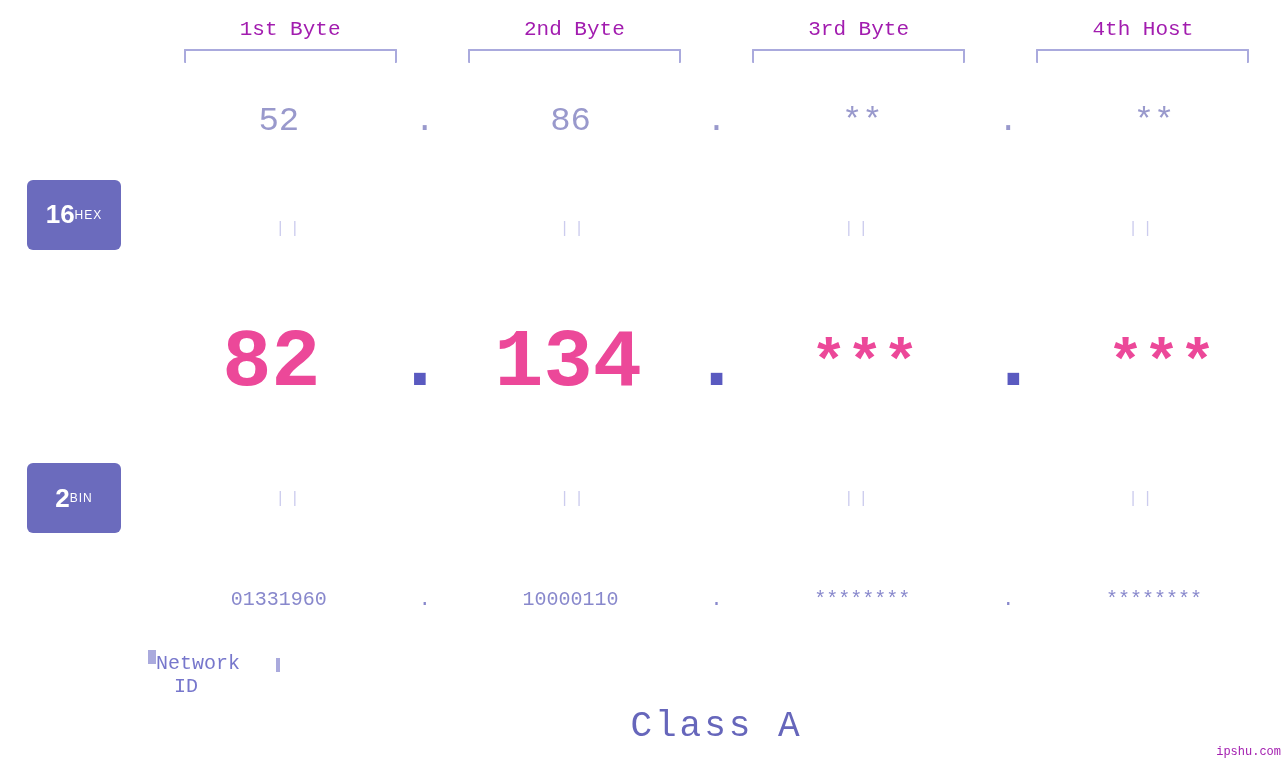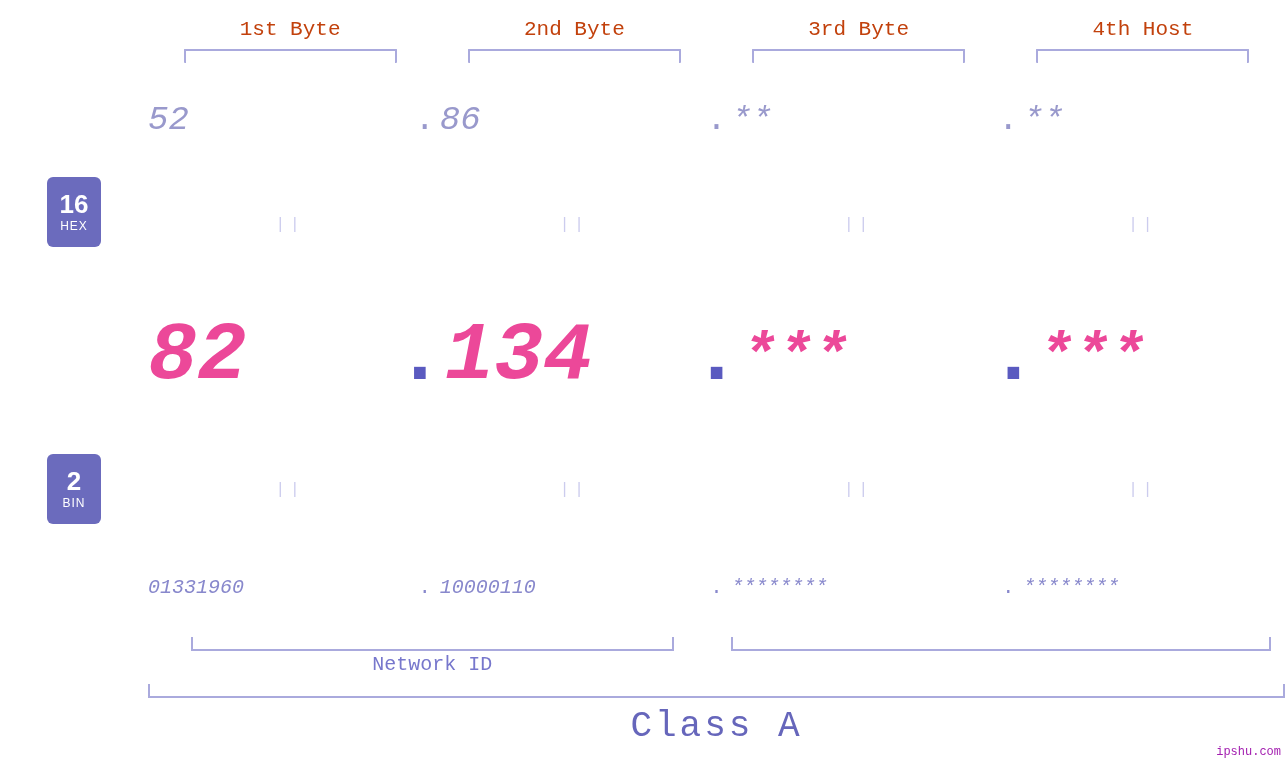--- a/index.html
+++ b/index.html
@@ -25,21 +25,21 @@
     .top-header {
       display: flex;
       padding-left: 148px;
       padding-top: 18px;
       padding-bottom: 8px;
     }
 
     .top-header .bh {
       flex: 1;
       text-align: center;
-      color: #c2410c;
+      color: #a21caf;
       font-size: 21px;
       font-family: 'Courier New', Courier, monospace;
     }
 
     .bracket-row-top {
       display: flex;
       padding-left: 148px;
       margin-bottom: 0px;
     }
 
@@ -65,26 +65,26 @@
     .left-badges {
       width: 148px;
       display: flex;
       flex-direction: column;
       justify-content: space-around;
       align-items: center;
       padding: 10px 0;
     }
 
     .badge-box {
-      width: 54px;
+      width: 94px;
       height: 70px;
       background: #6b6bbd;
       border-radius: 6px;
       display: flex;
-      flex-direction: column;
+      flex-direction: row;
       align-items: center;
       justify-content: center;
       color: white;
     }
 
     .badge-box .bn {
       font-size: 26px;
       font-weight: bold;
       line-height: 1.1;
       font-family: Arial, sans-serif;
@@ -104,22 +104,21 @@
     }
 
     .value-row {
       display: flex;
       align-items: center;
       justify-content: center;
     }
 
     .value-cell {
       flex: 1;
-      text-align: left;
-      font-style: italic;
+      text-align: center;
     }
 
     .dot {
       flex-shrink: 0;
       text-align: center;
       width: 30px;
     }
 
     .hex-val {
       font-size: 34px;
@@ -168,21 +167,21 @@
       text-align: center;
       color: #ccccee;
       font-size: 16px;
       letter-spacing: 5px;
       font-family: 'Courier New', Courier, monospace;
     }
 
     .bottom-area {
       padding-left: 148px;
       display: flex;
-      flex-direction: column;
+      flex-direction: row;
     }
 
     .bot-bracket-row {
       display: flex;
     }
 
     .bot-bracket-cell {
       display: flex;
       justify-content: center;
     }

